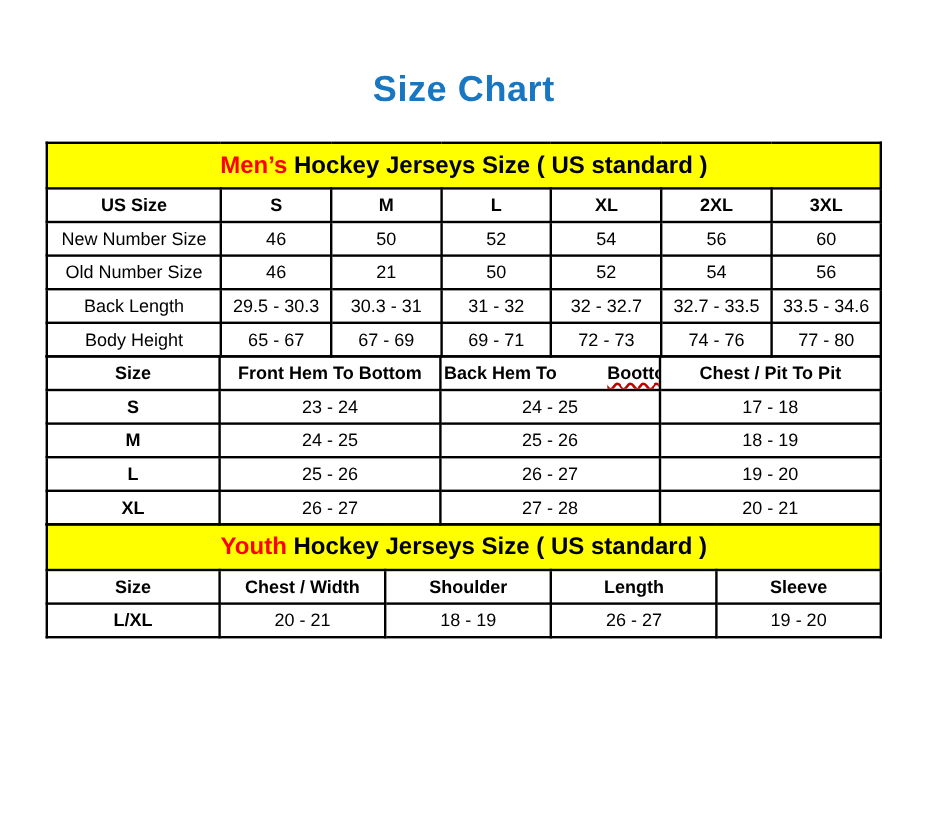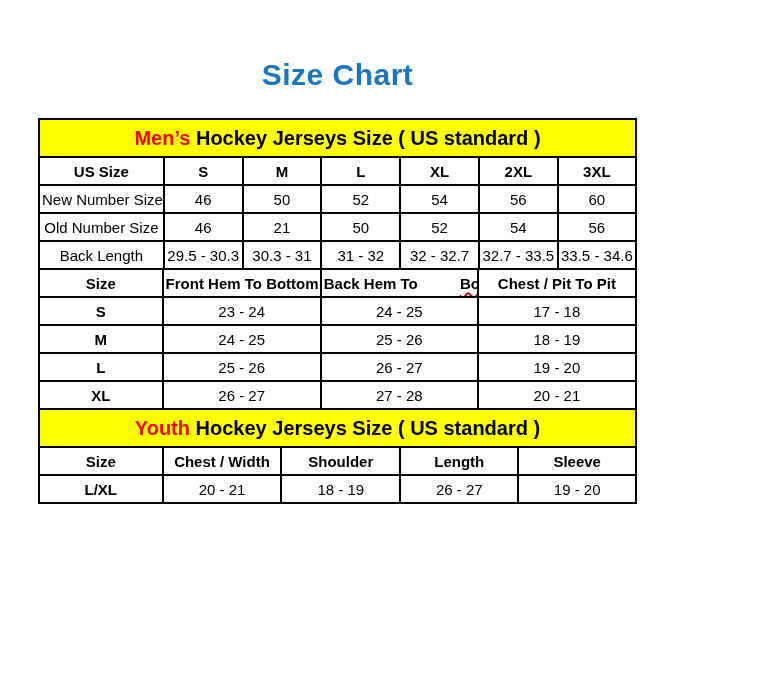--- a/index.html
+++ b/index.html
@@ -7,21 +7,21 @@
     --band-yellow:#ffff00;
     --accent-red:#ff0000;
     --squiggle-red:#c00000;
     --line:#000000;
   }
   html,body{margin:0;padding:0;}
   body{
     width:776px;height:692px;overflow:hidden;background:#ffffff;
     font-family:"Liberation Sans", sans-serif;color:#000;
   }
-  .sheet{width:599px;margin-left:38px;}
+  .sheet{width:697px;margin-left:38px;}
   .page-title{
     margin:0;padding:56px 0 24px 0;text-align:center;
     font-size:30px;line-height:38px;font-weight:bold;color:var(--title-blue);
     letter-spacing:0.5px;
   }
   table.size-table{
     width:100%;border-collapse:collapse;table-layout:fixed;
     border:2px solid var(--line);
   }
   table.size-table + table.size-table{margin-top:-2px;}
@@ -96,20 +96,29 @@
         </tr>
         <tr class="data-row">
           <td class="row-label">Back Length</td>
           <td>29.5 - 30.3</td>
           <td>30.3 - 31</td>
           <td>31 - 32</td>
           <td>32 - 32.7</td>
           <td>32.7 - 33.5</td>
           <td>33.5 - 34.6</td>
         </tr>
+        <tr class="data-row">
+          <td class="row-label">Body Height</td>
+          <td>65 - 67</td>
+          <td>67 - 69</td>
+          <td>69 - 71</td>
+          <td>72 - 73</td>
+          <td>74 - 76</td>
+          <td>77 - 80</td>
+        </tr>
       </tbody>
     </table>
 
   <table class="size-table" data-section="womens">
       <colgroup>
         <col style="width: 20.7%;">
         <col style="width: 26.5%;">
         <col style="width: 26.3%;">
         <col style="width: 26.5%;">
       </colgroup>

